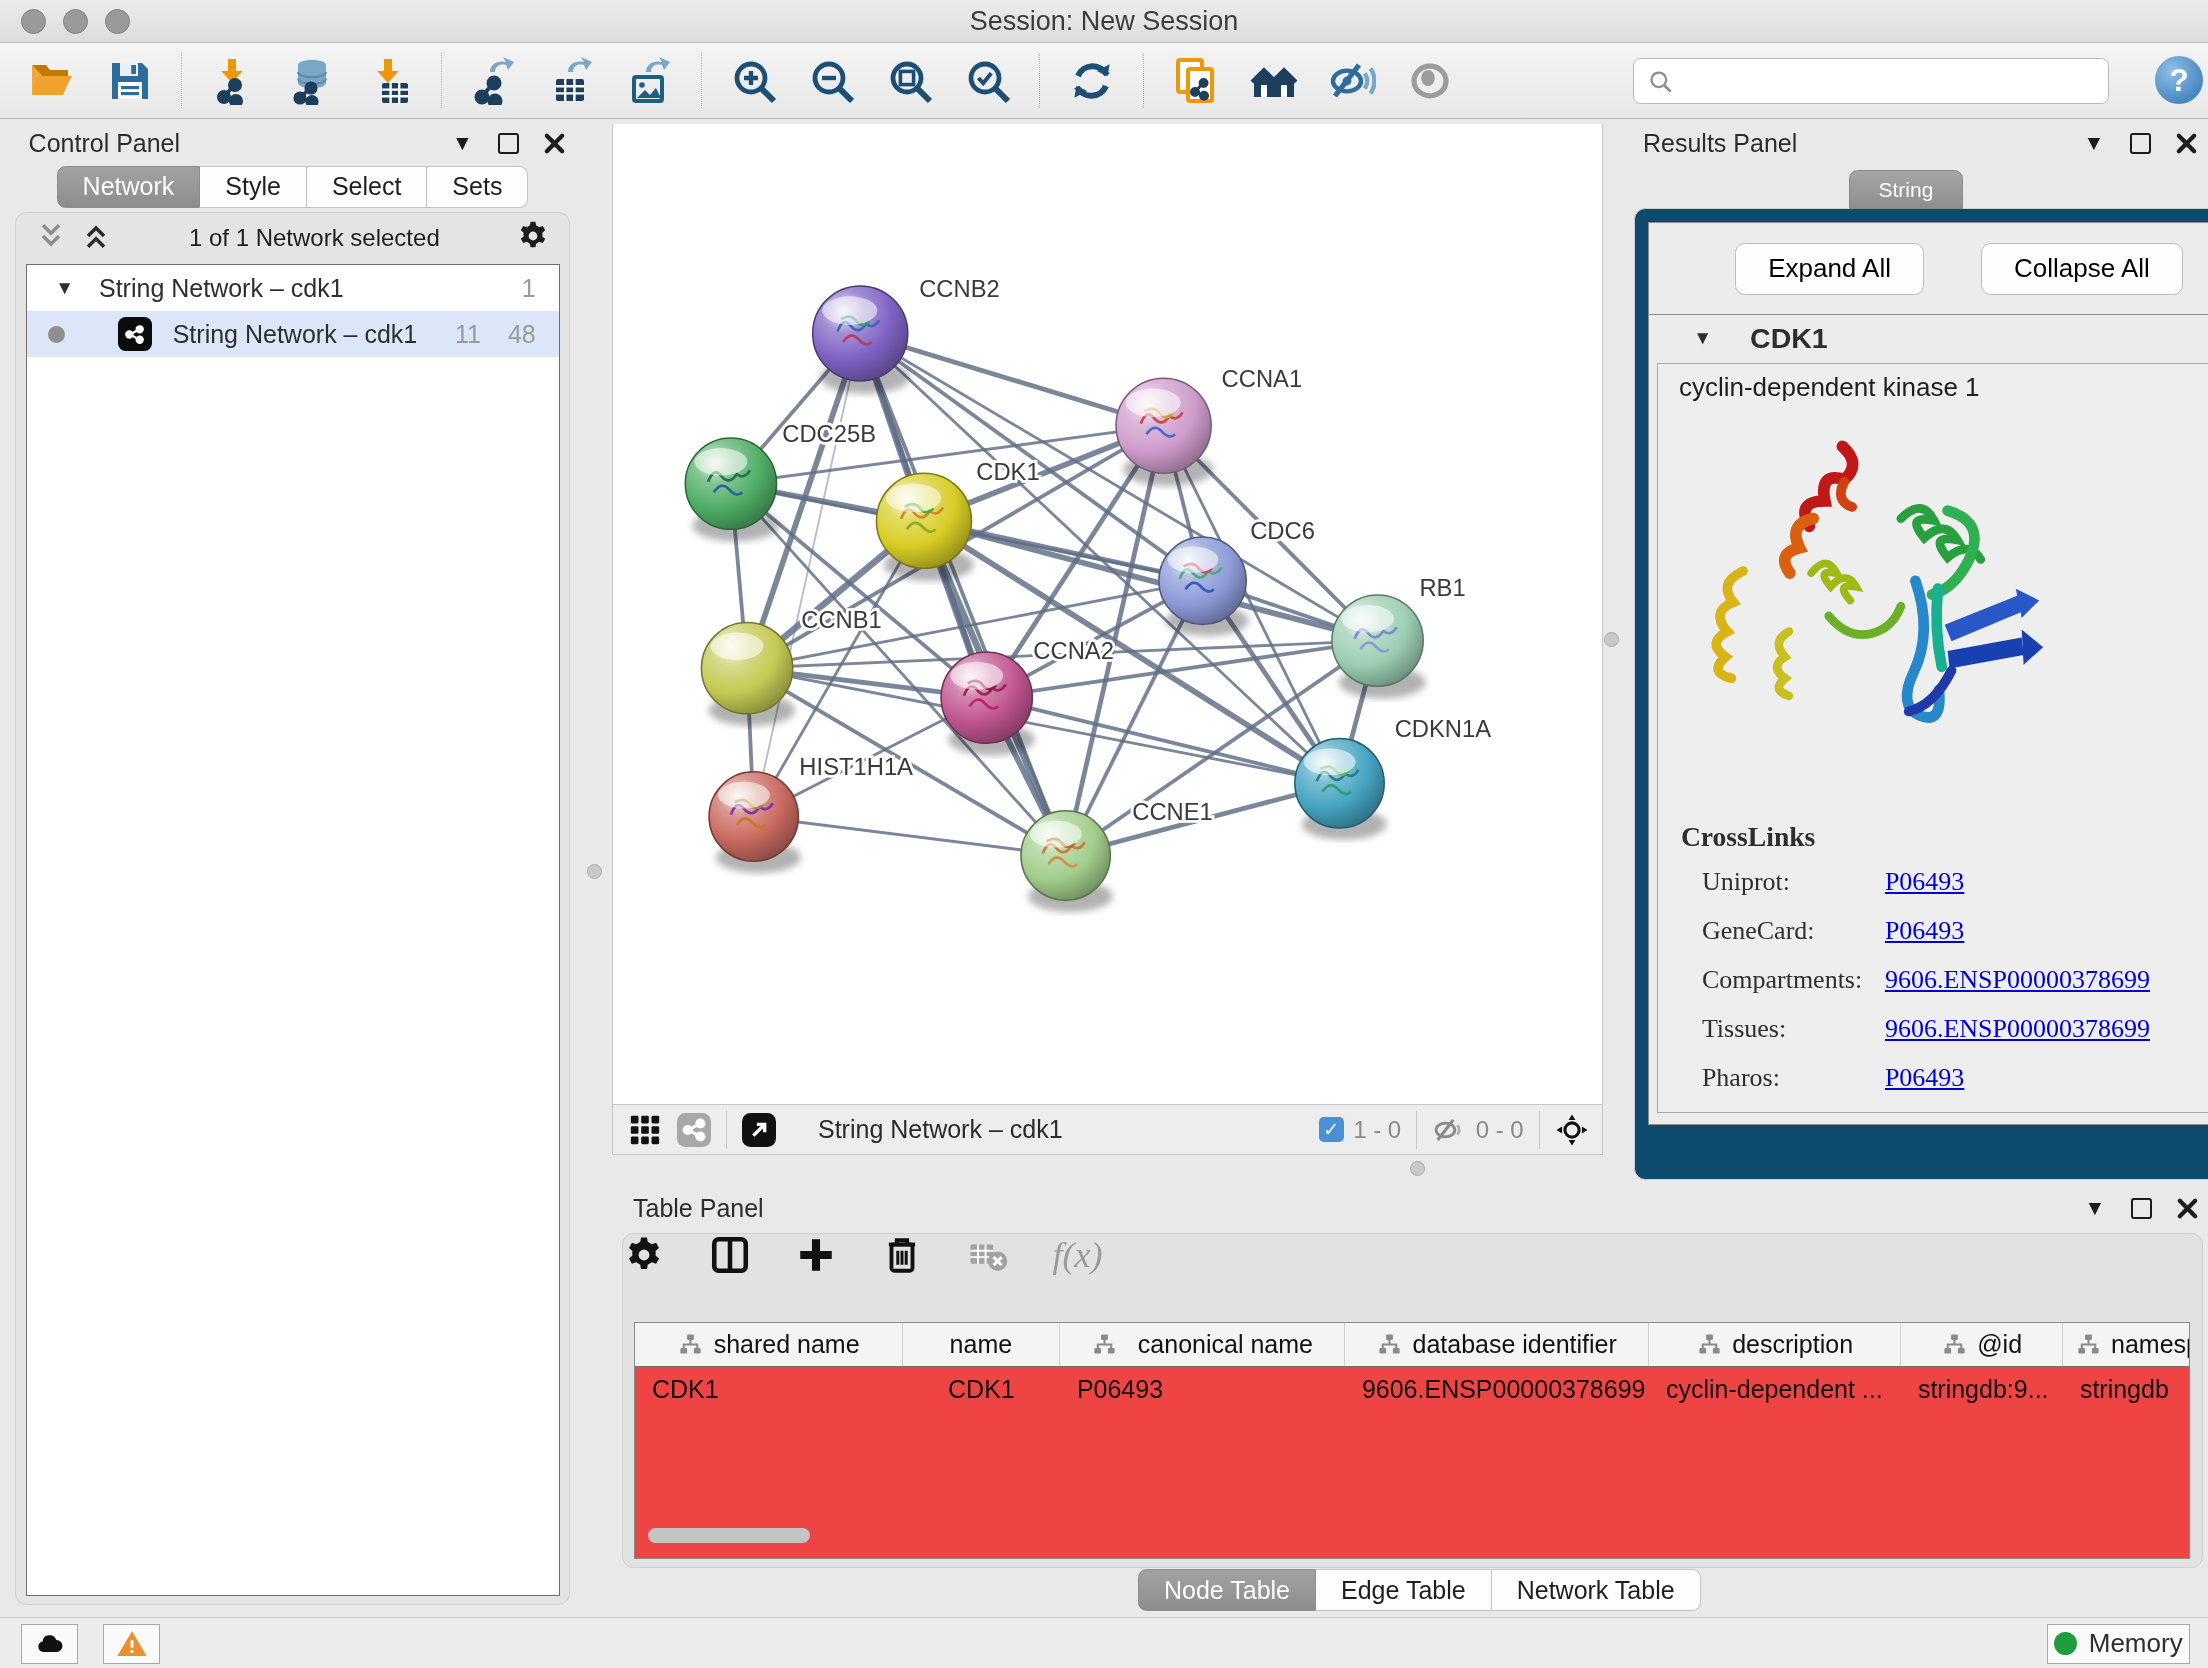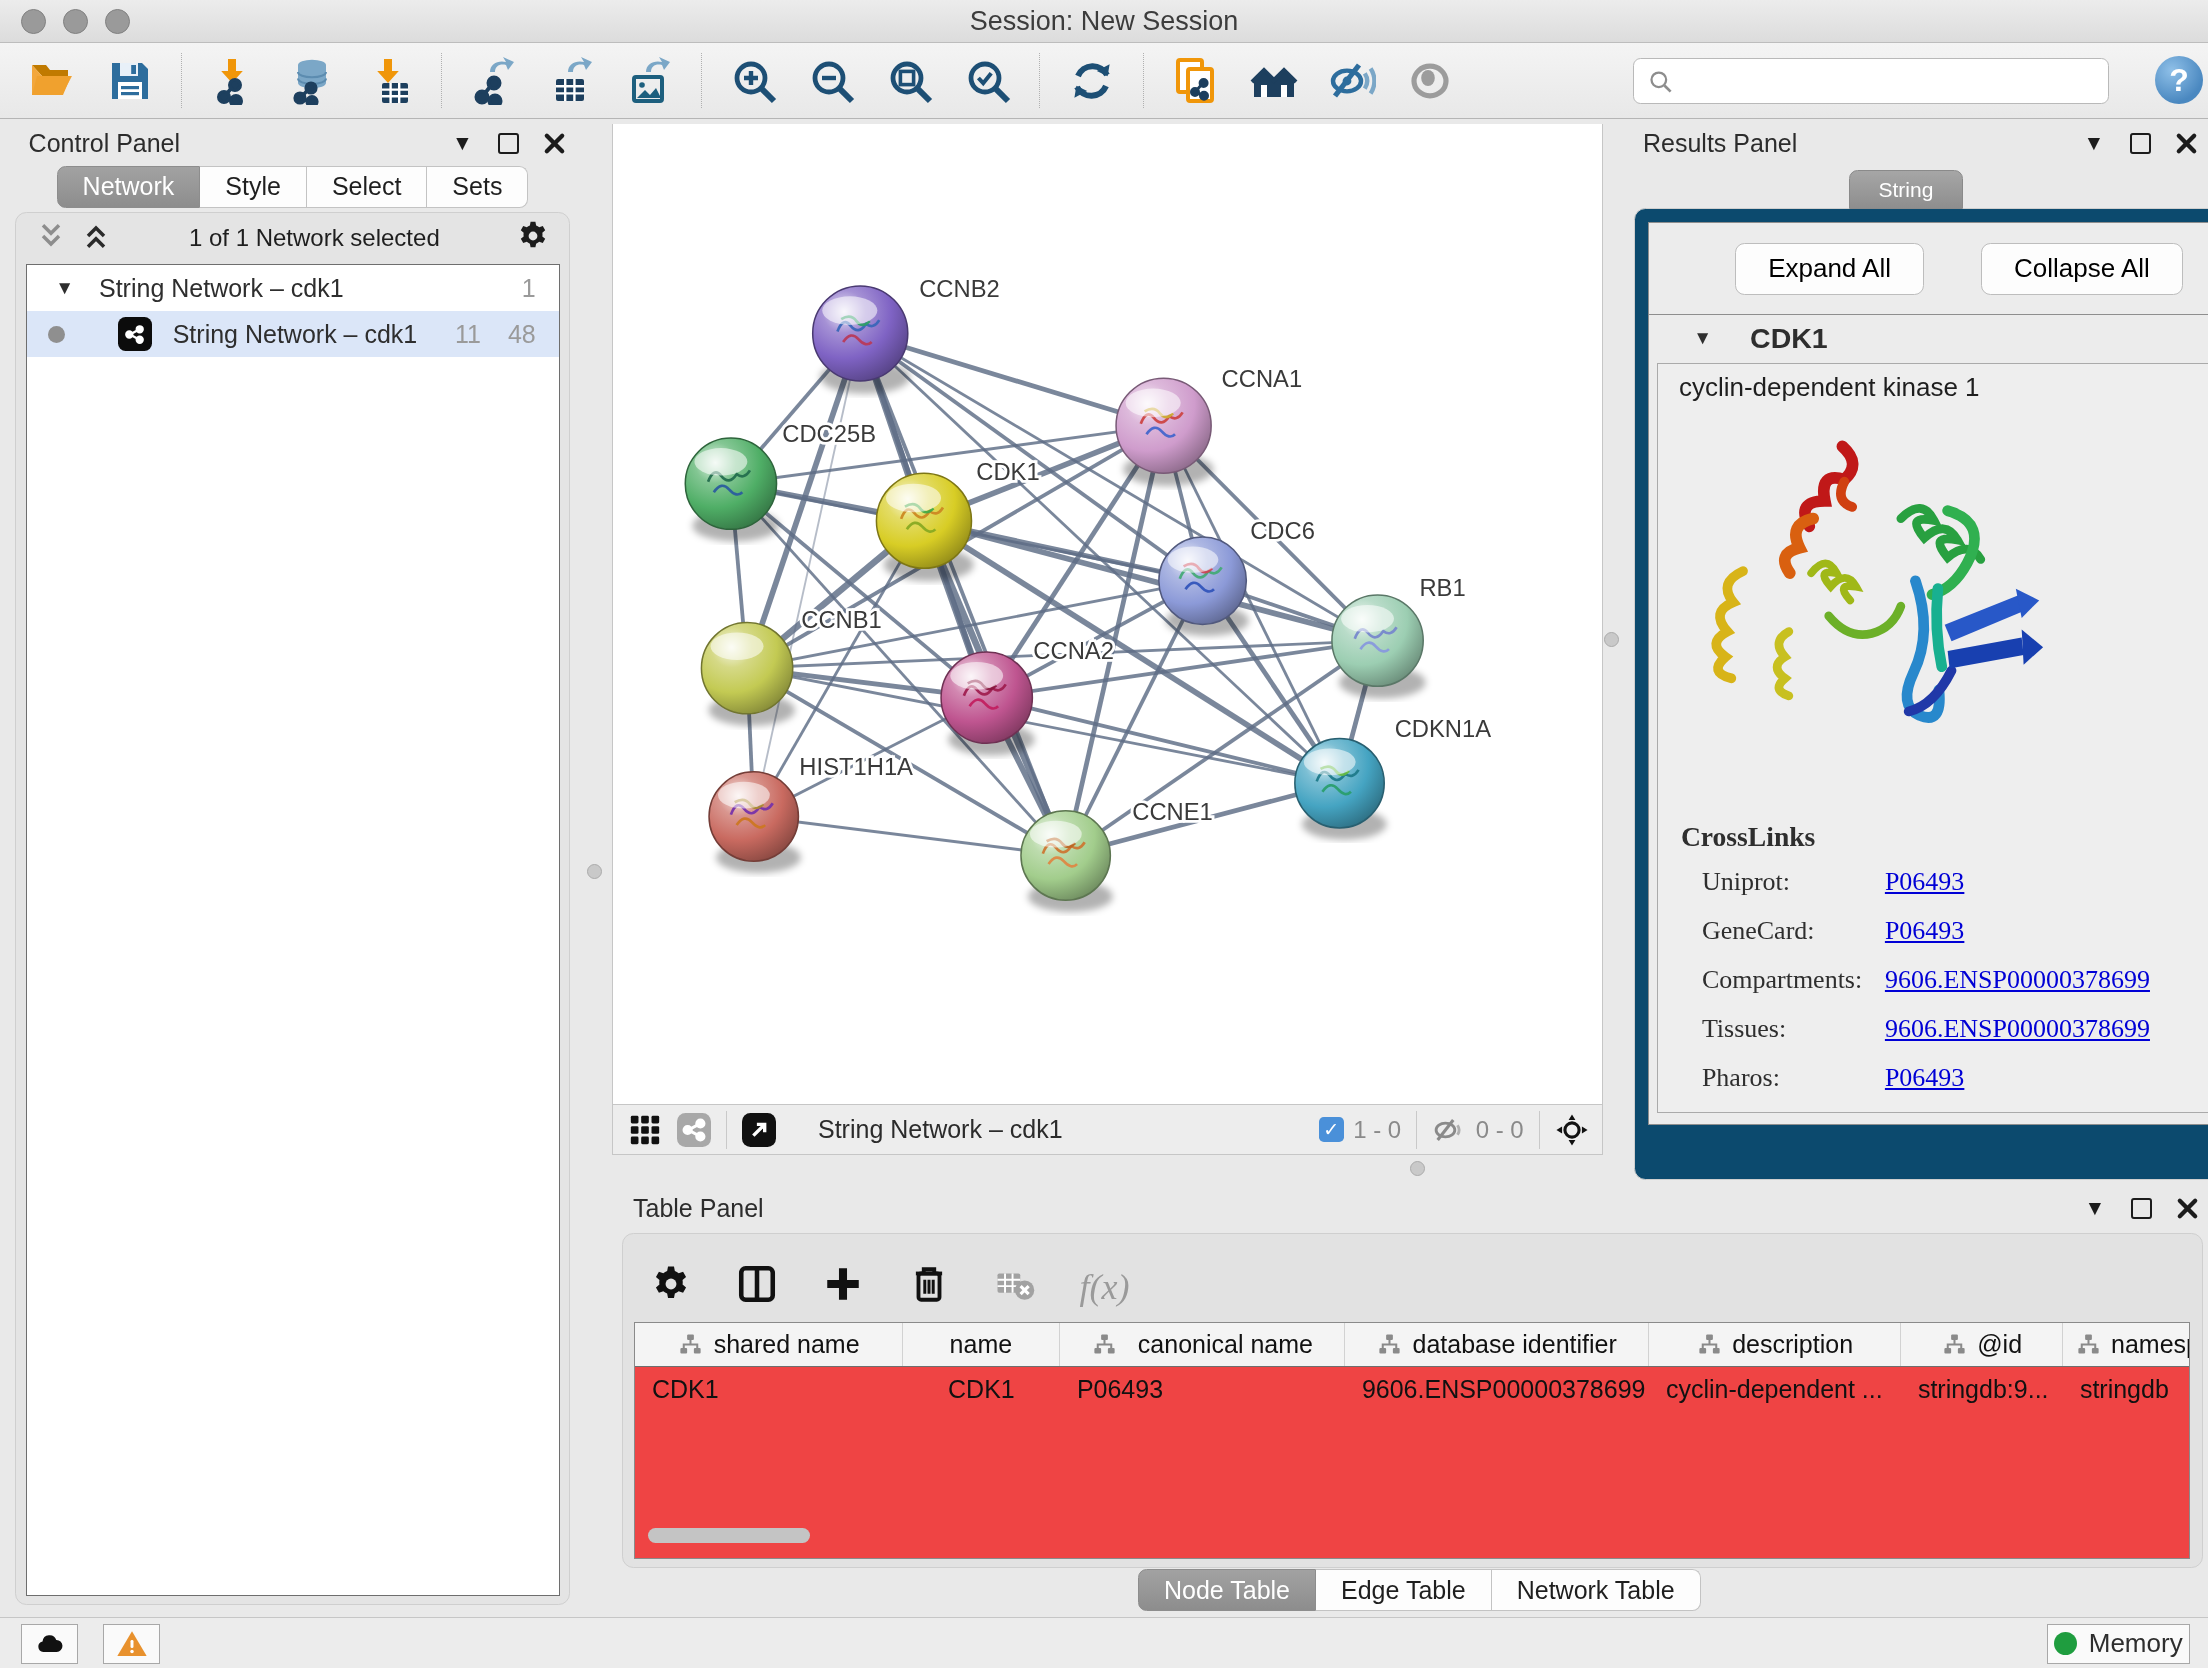--- a/index.html
+++ b/index.html
@@ -93,21 +93,21 @@
   #crosslinks h3 { font-size:27.6px; margin-bottom:13.3px; }
   .cl-row { display:flex; font-size:26px; margin-bottom:19px; }
   .cl-label { width:204px; padding-left:21px; }
   .cl-link { color:#0000d6; text-decoration:underline; }
 
   
   #table-panel { position:absolute; left:612px; top:1189px; width:1597px; height:428px; }
   #tp-head { padding:0 9.5px 0 21px; }
   #tp-box { position:absolute; left:9.5px; top:44px; width:1581px; height:335px; background:#e2e2e2;
     border-radius:11.4px; border:1px solid #cfcfcf; }
-  #tp-toolbar { height:74px; display:flex; align-items:flex-end; padding-left:27px; gap:44px; }
+  #tp-toolbar { height:74px; display:flex; align-items:flex-start; gap:44px; }
   #tp-toolbar svg { width:42px; height:42px; }
   #fx-label { font-family:"Liberation Serif", serif; font-style:italic; font-size:36px; color:#9a9a9a; }
   #tp-table { position:absolute; left:11.4px; top:88px; right:11.4px; bottom:7.6px; background:#ef4444; border:1.9px solid #8a8a8a; overflow:hidden; }
   #tp-header { display:flex; height:44px; background:#f4f4f4; border-bottom:1.9px solid #6e6e6e; }
   .th { display:flex; align-items:center; justify-content:center; gap:9.5px; font-size:25px; color:#111;
     border-right:1px solid #d2d2d2; flex-shrink:0; }
   .th svg { width:27px; height:27px; flex-shrink:0; }
   #tp-row { display:flex; height:44px; align-items:center; }
   .td { font-size:25px; color:#111; flex-shrink:0; padding:0 17px; white-space:nowrap; overflow:hidden; }
   #tp-scroll { position:absolute; left:13.3px; bottom:15px; width:162px; height:15px; border-radius:7.6px; background:#c4c4c4; }

